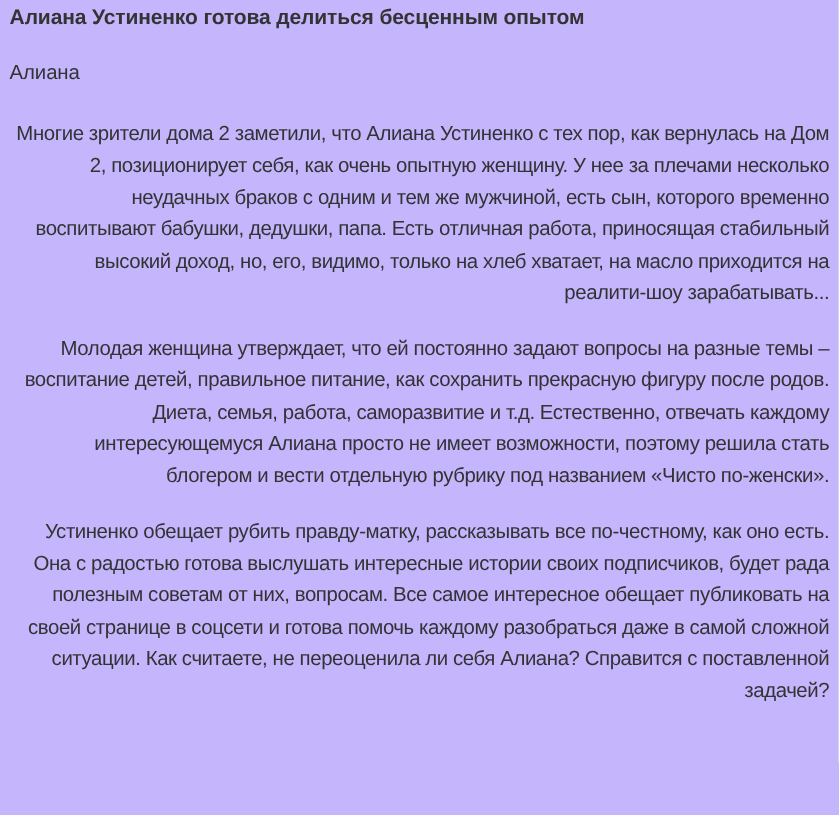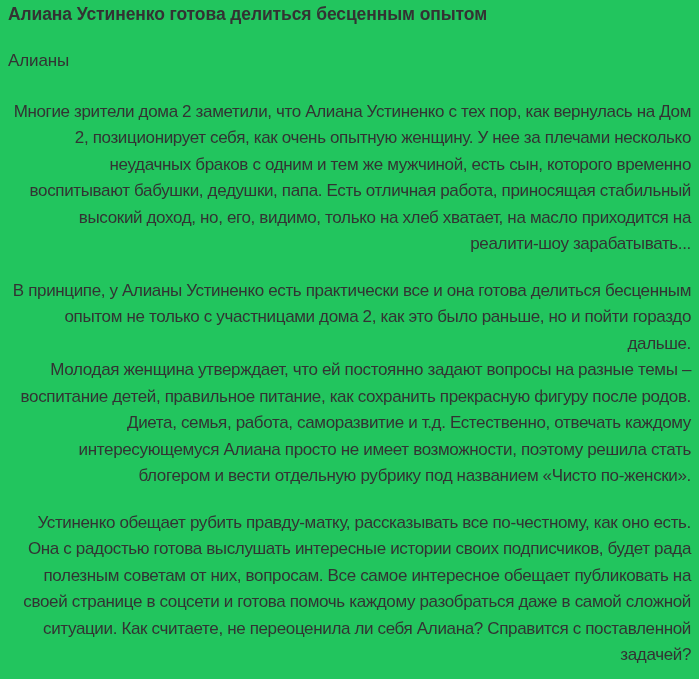--- a/index.html
+++ b/index.html
@@ -6,21 +6,21 @@
     margin: 0;
     padding: 0;
     background: #ffffff;
   }
   .page {
     position: relative;
     width: 699px;
     height: 679px;
     box-sizing: border-box;
     padding: 2px 8px 0 8px;
-    background: #22c55e;
+    background: #c4b5fd;
     font-family: "Liberation Sans", "DejaVu Sans", sans-serif;
     color: #333333;
     overflow: hidden;
   }
   .title {
     font-size: 17.5px;
     font-weight: 700;
     line-height: 24px;
     letter-spacing: -0.1px;
     margin: 0 0 22px 0;
@@ -44,22 +44,21 @@
   .para.joined {
     margin-bottom: 0;
   }
 </style>
 </head>
 <body>
 
 <div class="page">
   <h1 class="title">Алиана Устиненко готова делиться бесценным опытом</h1>
 
-  <p class="source">Алианы</p>
+  <p class="source">Алиана</p>
 
   <p class="para">Многие зрители дома 2 заметили, что Алиана Устиненко с тех пор, как вернулась на Дом 2, позиционирует себя, как очень опытную женщину. У нее за плечами несколько неудачных браков с одним и тем же мужчиной, есть сын, которого временно воспитывают бабушки, дедушки, папа. Есть отличная работа, приносящая стабильный высокий доход, но, его, видимо, только на хлеб хватает, на масло приходится на реалити-шоу зарабатывать...</p>
 
-  <p class="para joined">В принципе, у Алианы Устиненко есть практически все и она готова делиться бесценным опытом не только с участницами дома 2, как это было раньше, но и пойти гораздо дальше.</p>
 
   <p class="para">Молодая женщина утверждает, что ей постоянно задают вопросы на разные темы – воспитание детей, правильное питание, как сохранить прекрасную фигуру после родов. Диета, семья, работа, саморазвитие и т.д. Естественно, отвечать каждому интересующемуся Алиана просто не имеет возможности, поэтому решила стать блогером и вести отдельную рубрику под названием «Чисто по-женски».</p>
 
   <p class="para">Устиненко обещает рубить правду-матку, рассказывать все по-честному, как оно есть. Она с радостью готова выслушать интересные истории своих подписчиков, будет рада полезным советам от них, вопросам. Все самое интересное обещает публиковать на своей странице в соцсети и готова помочь каждому разобраться даже в самой сложной ситуации. Как считаете, не переоценила ли себя Алиана? Справится с поставленной задачей?</p>
 </div>
 
 </body></html>

